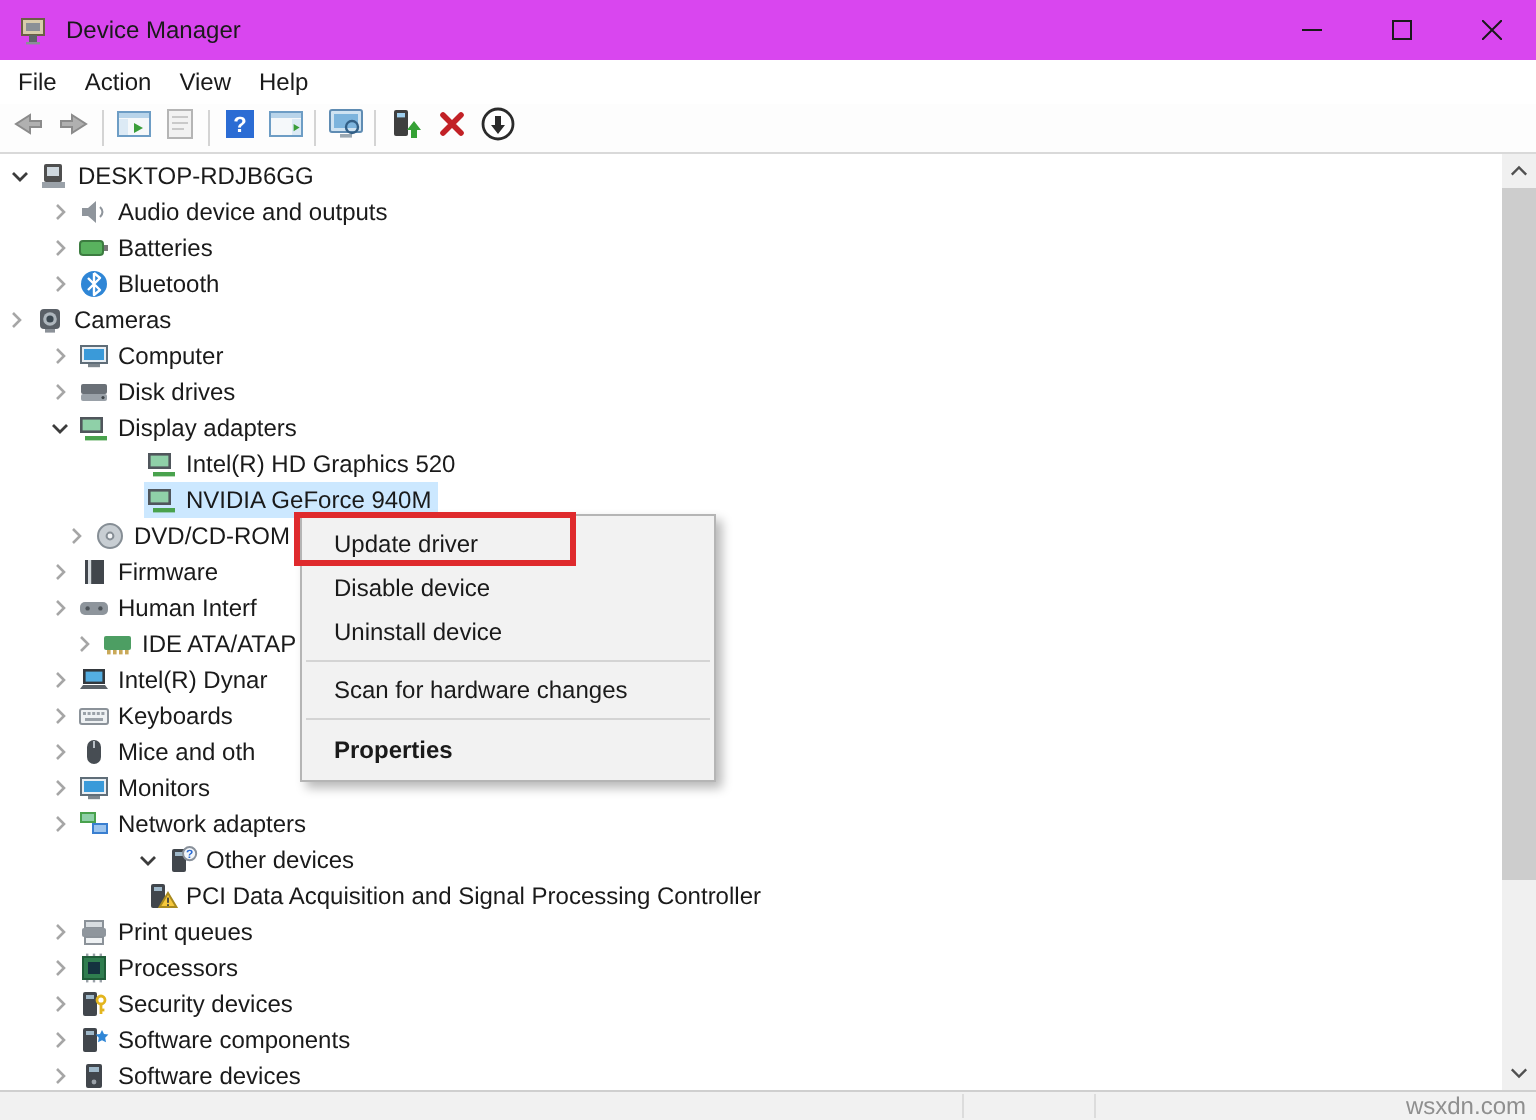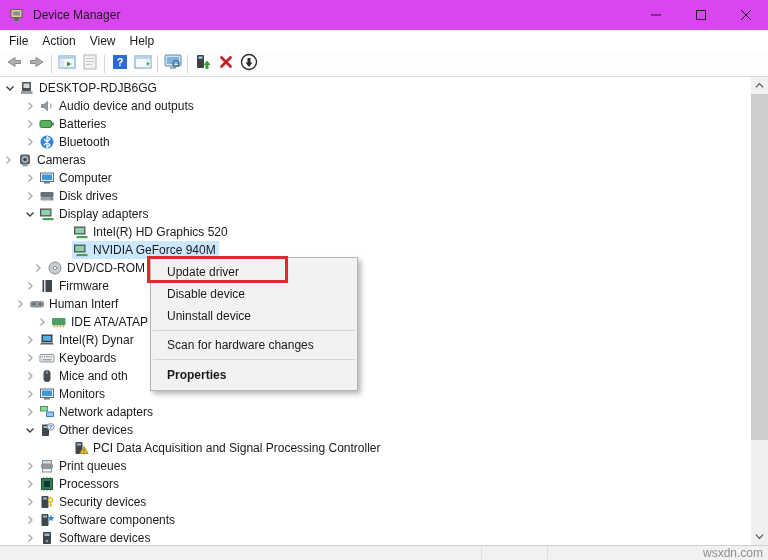--- a/index.html
+++ b/index.html
@@ -328,21 +328,21 @@
             </svg>
           </span>
           <span class="row-inner">
             <span class="row-icon"><svg width="16" height="16" viewBox="0 0 16 16">
                 <rect x="3.5" y="2" width="9.5" height="12" fill="#41464c"></rect>
                 <rect x="5" y="2" width="1.6" height="12" fill="#d7dce0"></rect>
               </svg></span>
             <span class="row-label">Firmware</span>
           </span>
         </div>
-        <div class="tree-row" style="padding-left: 12px; align-items: center;">
+        <div class="tree-row" style="padding-left: 22px; align-items: center;">
           <span class="expander">
             <svg width="16" height="16" viewBox="0 0 16 16">
               <path d="M6.5 4.5 L10 8 L6.5 11.5" stroke="#a6a6a6" stroke-width="1.3" fill="none"></path>
             </svg>
           </span>
           <span class="row-inner">
             <span class="row-icon"><svg width="16" height="16" viewBox="0 0 16 16">
                 <rect x="1" y="5" width="14" height="6.5" rx="2.5" fill="#8e959c"></rect>
                 <circle cx="4.8" cy="8.2" r="1.1" fill="#4d5359"></circle>
                 <circle cx="11.2" cy="8.2" r="1.1" fill="#4d5359"></circle>
@@ -441,21 +441,21 @@
           <span class="row-inner">
             <span class="row-icon"><svg width="16" height="16" viewBox="0 0 16 16">
                 <rect x="1" y="2" width="8" height="5.5" fill="#49a24d"></rect>
                 <rect x="2" y="3" width="6" height="3.5" fill="#8fd0a8"></rect>
                 <rect x="7" y="7.5" width="8" height="5.5" fill="#3a7fd0"></rect>
                 <rect x="8" y="8.5" width="6" height="3.5" fill="#9cc4ee"></rect>
               </svg></span>
             <span class="row-label">Network adapters</span>
           </span>
         </div>
-        <div class="tree-row" style="padding-left: 22px;">
+        <div class="tree-row" style="padding-left: 22px; margin-left: 44px;">
           <span class="expander">
             <svg width="16" height="16" viewBox="0 0 16 16">
               <path d="M4.5 6.5 L8 10 L11.5 6.5" stroke="#3c3c3c" stroke-width="1.4" fill="none"></path>
             </svg>
           </span>
           <span class="row-inner">
             <span class="row-icon"><svg width="16" height="16" viewBox="0 0 16 16">
                 <rect x="3" y="2.5" width="7" height="11.5" rx="1" fill="#41464c"></rect>
                 <rect x="4.5" y="4" width="4" height="2" fill="#9fb8c9"></rect>
                 <circle cx="11.8" cy="4.8" r="3.3" fill="#f2f6fa" stroke="#88909a"></circle>

